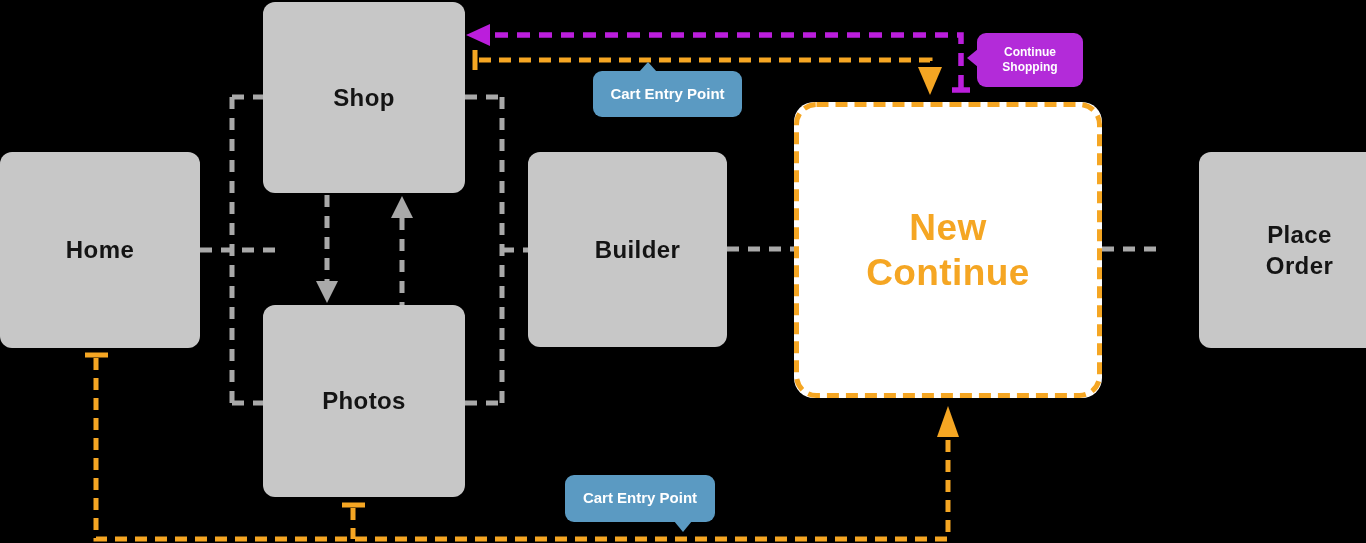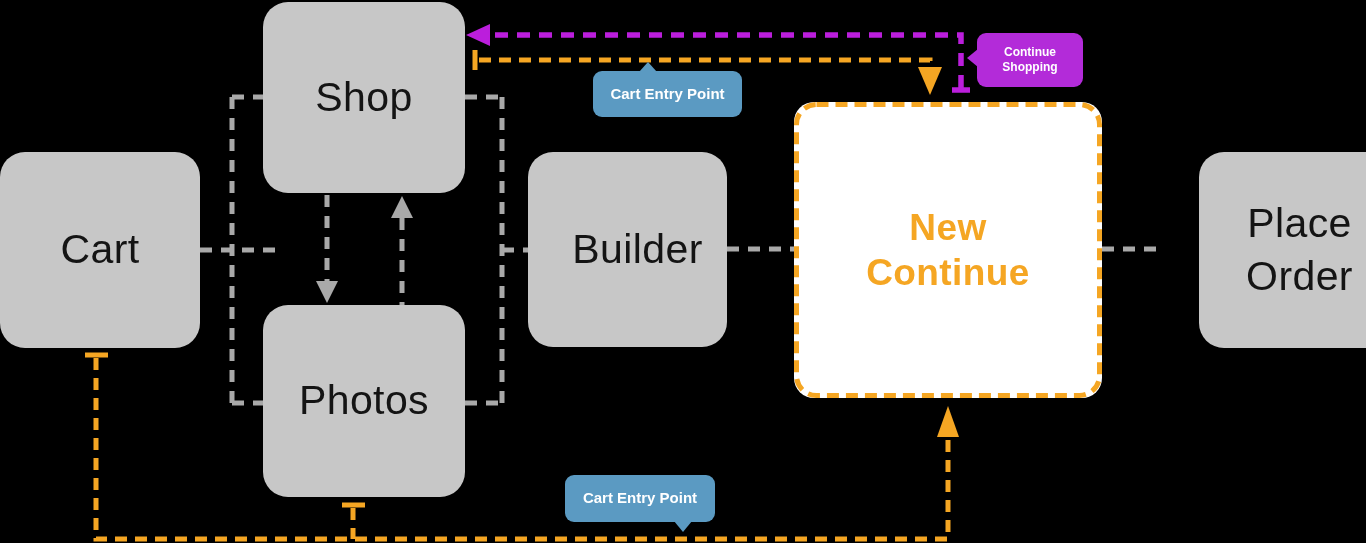--- a/index.html
+++ b/index.html
@@ -22,25 +22,26 @@
     font-family: "Liberation Sans", sans-serif;
     overflow: hidden;
   }
   .node {
     position: absolute;
     z-index: 1;
     display: flex;
     align-items: center;
     justify-content: center;
     background: var(--box-gray, #C7C7C7);
-    border-radius: 25px;
+    border-radius: 12px;
     color: var(--text-dark, #141414);
-    font-size: 41px;
+    font-size: 24px;
     letter-spacing: 0.4px;
     text-align: center;
+    font-weight: bold;
   }
   .node-label { white-space: pre-line; line-height: 1.3; }
   #node-home        { left: 0px;    top: 152px; width: 200px; height: 196px; }
   #node-shop        { left: 263px;  top: 2px;   width: 202px; height: 191px; }
   #node-photos      { left: 263px;  top: 305px; width: 202px; height: 192px; }
   #node-builder     { left: 528px;  top: 152px; width: 199px; height: 195px; padding-left: 20px; }
   #node-place-order { left: 1165px; top: 152px; width: 201px; height: 196px; margin-left: 34px; }
   #node-new-checkout {
     left: 794px; top: 102px; width: 308px; height: 296px;
     background: var(--checkout-bg, #fff);
@@ -109,21 +110,21 @@
     left: 109px; bottom: -10px;
     border-left: 9px solid transparent;
     border-right: 9px solid transparent;
     border-top: 11px solid var(--blue, #5B9AC2);
   }
 </style>
 </head>
 <body>
 
 <div class="node" id="node-home">
-  <span class="node-label">Cart</span>
+  <span class="node-label">Home</span>
 </div>
 <div class="node" id="node-shop">
   <span class="node-label">Shop</span>
 </div>
 <div class="node" id="node-photos">
   <span class="node-label">Photos</span>
 </div>
 <div class="node" id="node-builder">
   <span class="node-label">Builder</span>
 </div>

